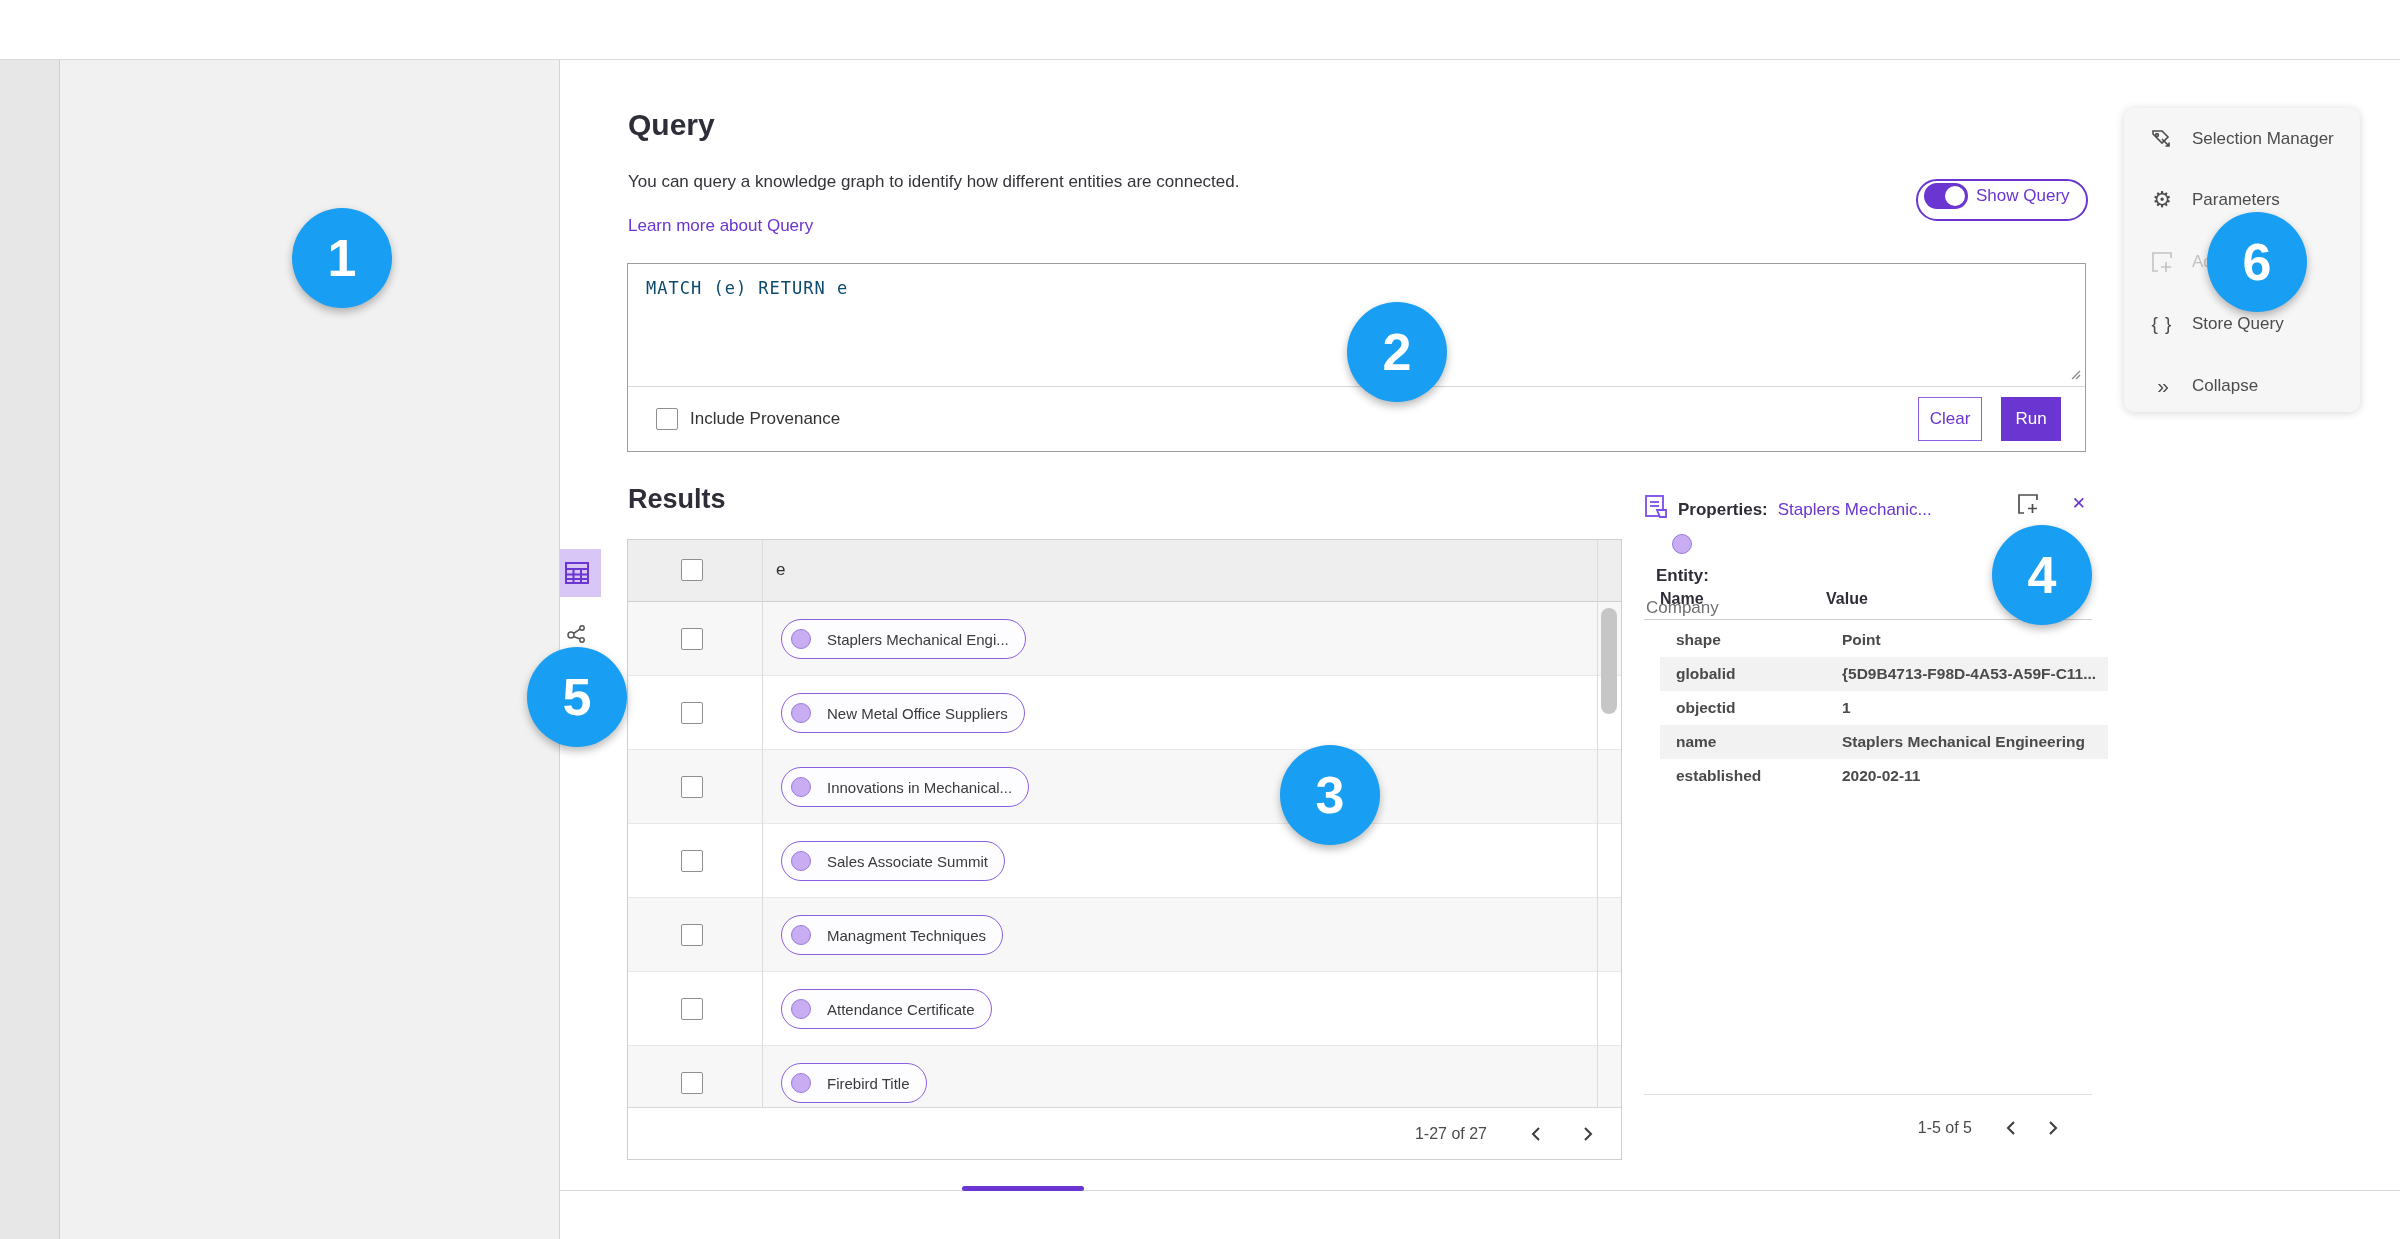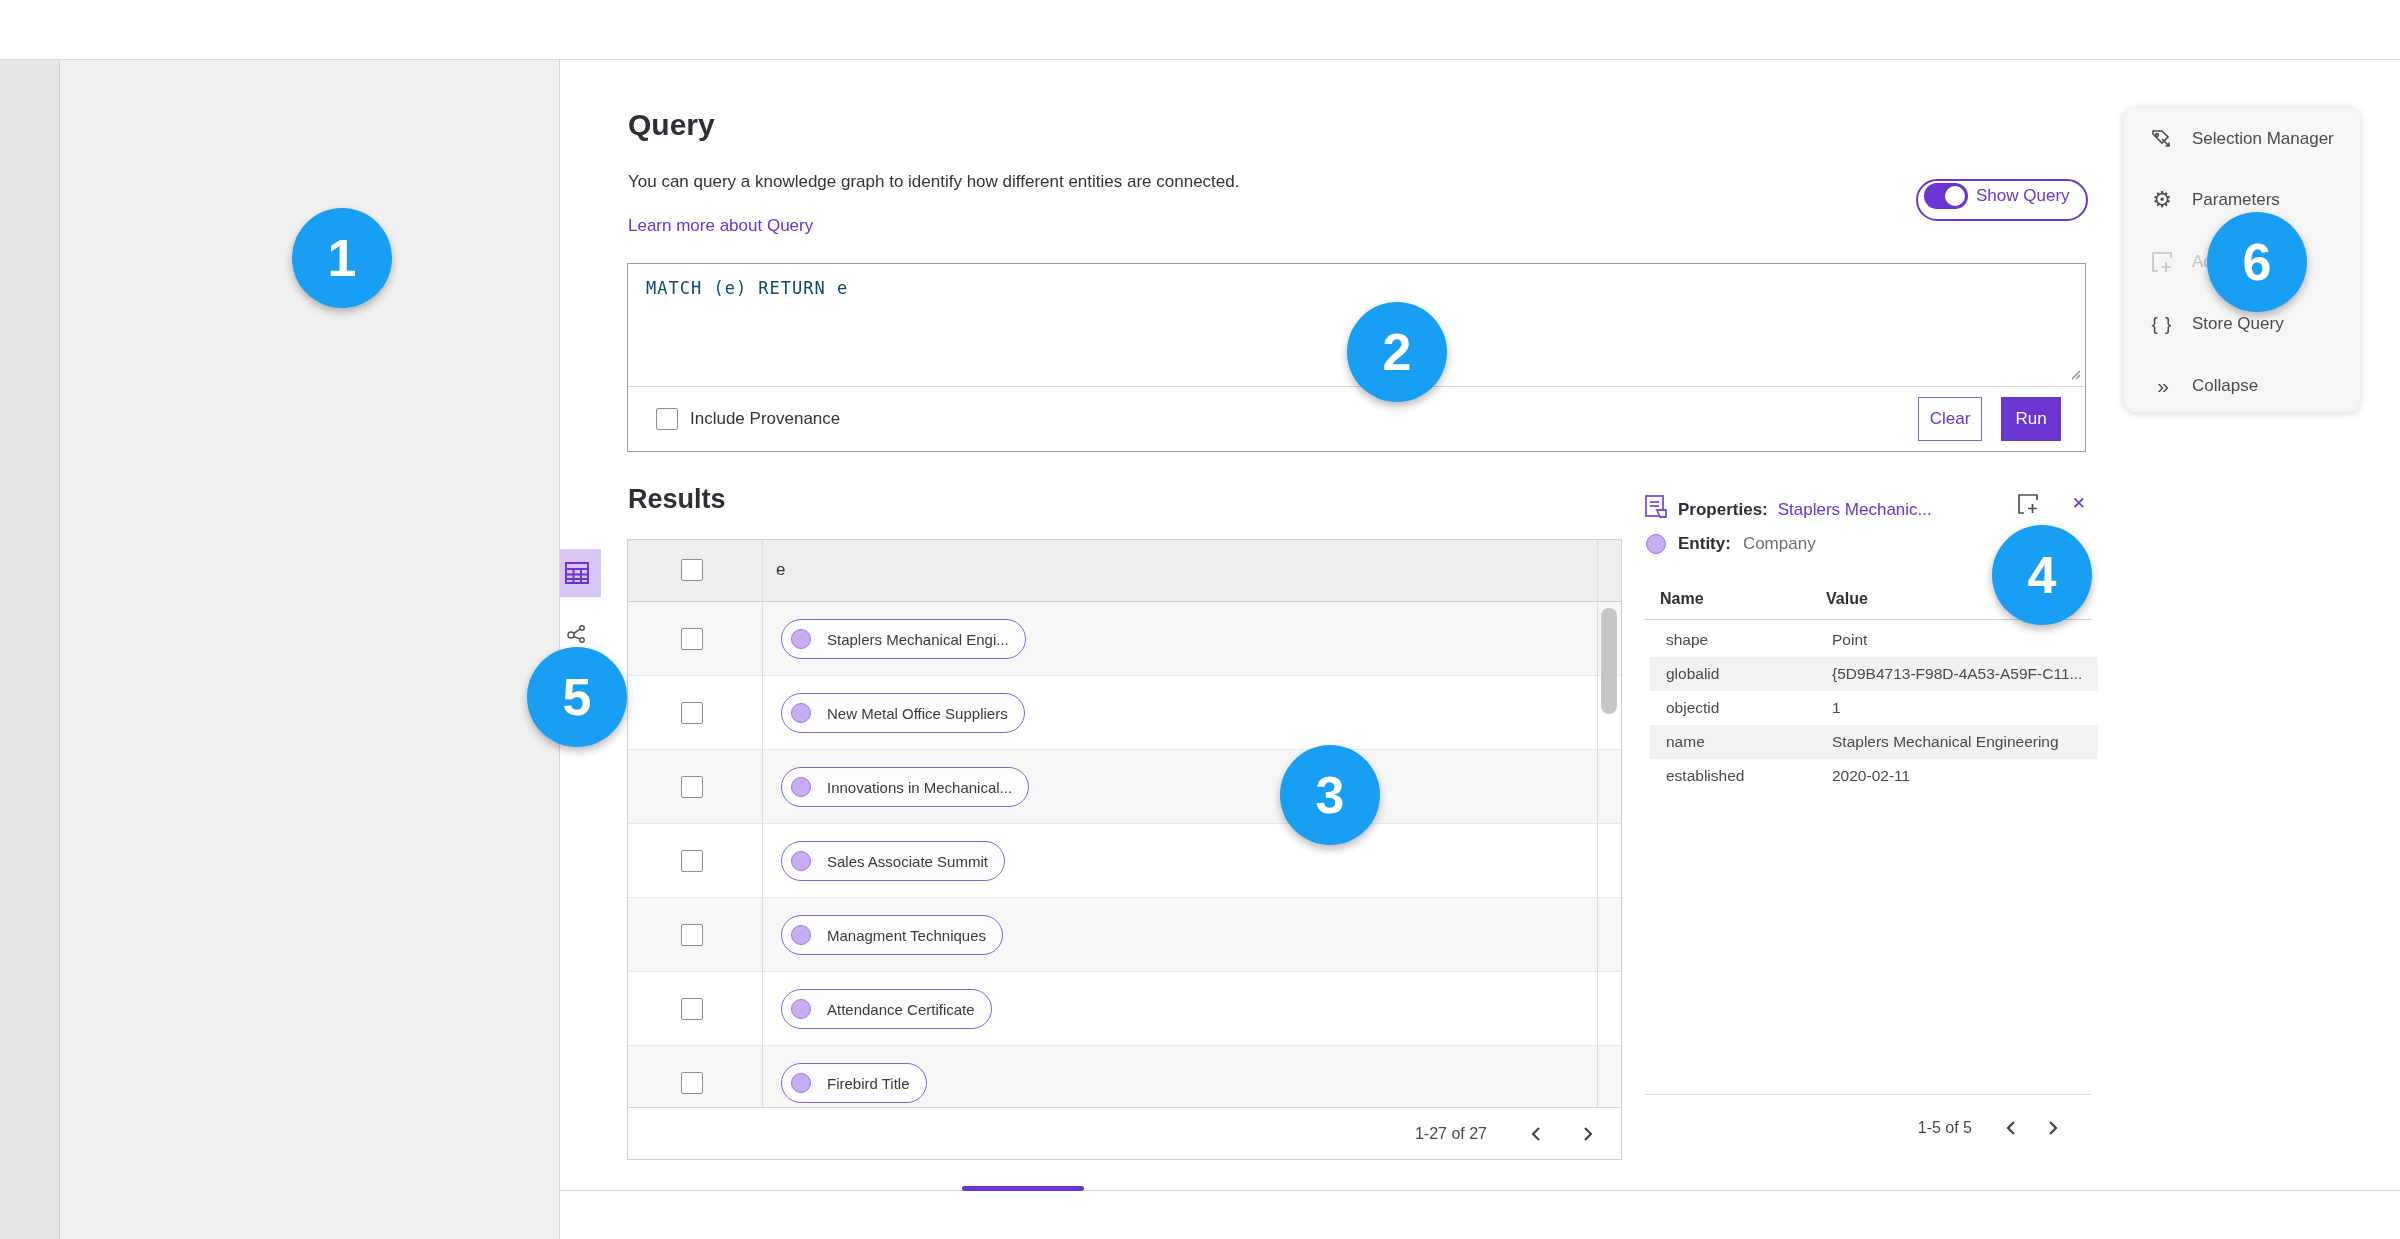--- a/index.html
+++ b/index.html
@@ -97,28 +97,28 @@
   .page-label{font-size:16px;color:#4a4a4a;margin-right:16px;}
   .page-btn{width:38px;height:38px;display:flex;align-items:center;justify-content:center;color:#3c3c3c;}
 
   
   .props{left:1644px;top:490px;width:448px;height:670px;}
   .props-header{position:absolute;left:0;top:0;width:100%;height:30px;display:flex;align-items:flex-end;gap:10px;}
   .props-title{font-size:17px;font-weight:700;color:#2e2e38;}
   .props-link{font-size:17px;color:var(--purple);white-space:nowrap;}
   .props-add{position:absolute;right:52px;top:2px;color:#4f4f4f;}
   .props-close{position:absolute;right:6px;top:3px;color:var(--purple);font-size:17px;}
-  .props-entity{position:absolute;left:2px;top:44px;display:flex;align-items:center;gap:12px;}
+  .props-entity{position:absolute;left:2px;top:44px;display:flex;align-items:center;gap:12px;flex-direction:column;}
   .entity-label{font-size:17px;font-weight:700;color:#2e2e38;}
   .entity-value{font-size:17px;color:#6f6f6f;}
   .props-thead{position:absolute;left:0;top:100px;width:100%;height:30px;border-bottom:1px solid #cfcfcf;}
   .props-thead span{font-size:16px;font-weight:700;color:#2e2e38;}
   .pname{position:absolute;left:16px;}
   .pvalue{position:absolute;left:182px;}
-  .props-row{position:absolute;left:6px;width:100%;height:34px;}
+  .props-row{position:absolute;left:16px;width:100%;height:34px;font-weight:bold;}
   .props-row.stripe{background:#f2f2f2;}
   .props-row span{position:absolute;top:8px;font-size:15.5px;color:#4a4a4a;white-space:nowrap;overflow:hidden;text-overflow:ellipsis;}
   .props-row .pvalue{max-width:262px;}
   .props-divider{position:absolute;left:0;top:604px;width:100%;height:1px;background:#e0e0e0;}
   .props-footer{position:absolute;left:0;top:612px;width:100%;height:52px;display:flex;align-items:center;justify-content:flex-end;gap:4px;padding-right:20px;}
 
   
   .right-menu{left:2124px;top:108px;width:236px;height:304px;background:#f6f6f6;border-radius:10px;box-shadow:0 1px 8px rgba(0,0,0,.16);z-index:5;}
   .rm-item{position:absolute;left:0;width:100%;height:42px;display:flex;align-items:center;gap:18px;padding-left:26px;color:#4c4c4c;font-size:17px;}
   .rm-item .rm-icon{width:24px;display:flex;justify-content:center;color:#4c4c4c;}

